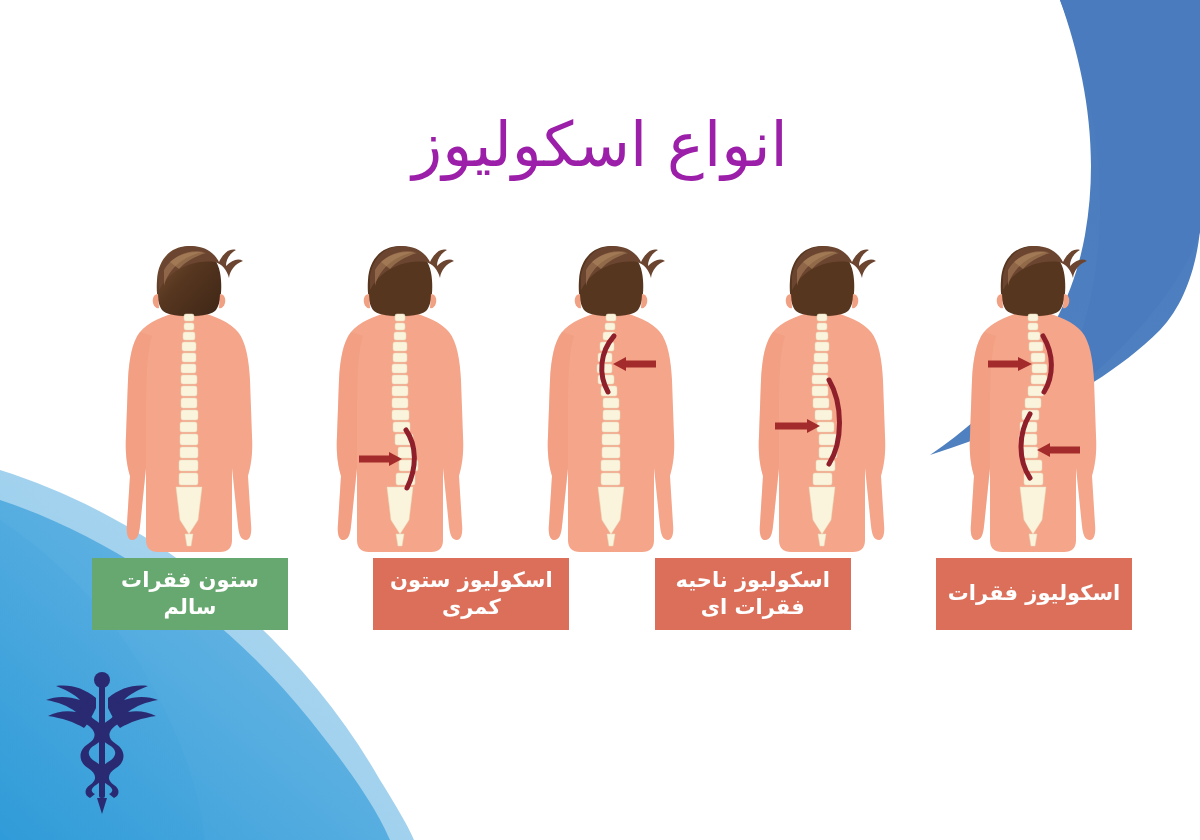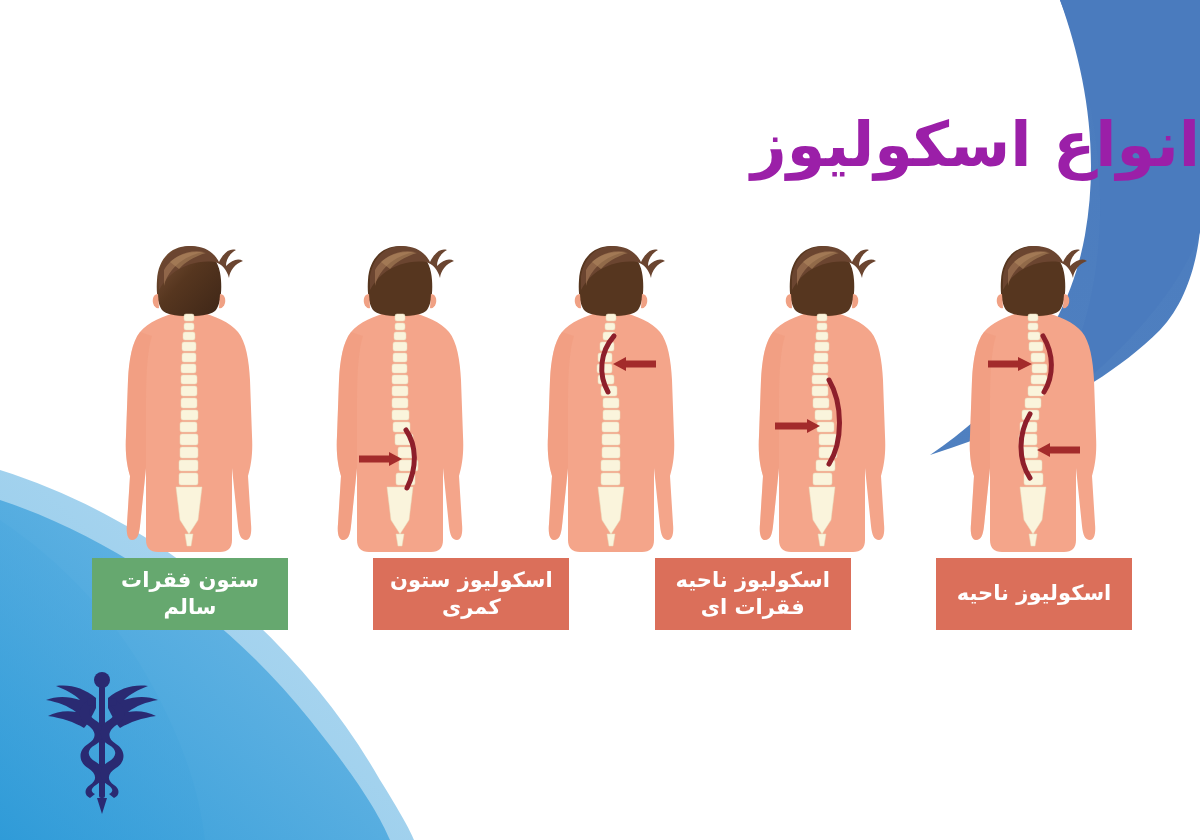--- a/index.html
+++ b/index.html
@@ -24,23 +24,23 @@
     height: 840px;
     pointer-events: none;
   }
 
   
   .title {
     position: absolute;
     top: 112px;
     left: 0;
     width: 1200px;
-    text-align: right;
+    text-align: center;
     font-size: 62px;
-    font-weight: bold;
+    font-weight: normal;
     letter-spacing: -1px;
     color: #9B1FA8;
     direction: rtl;
     white-space: nowrap;
     line-height: 1.05;
   }
 
   
   .figures {
     position: absolute;
@@ -455,21 +455,21 @@
         </g>
       </svg>
     </div>
 
   </div>
 
   <div class="labels">
     <div class="label-box healthy">ستون فقرات سالم</div>
     <div class="label-box affected">اسکولیوز ستون کمری</div>
     <div class="label-box affected">اسکولیوز ناحیه فقرات ای</div>
-    <div class="label-box affected">اسکولیوز ناحیه</div>
+    <div class="label-box affected">اسکولیوز فقرات</div>
   </div>
 
   <svg class="logo" viewBox="0 0 128 150" xmlns="http://www.w3.org/2000/svg">
     <g fill="#2A2A72">
 
       <rect x="61" y="22" width="6" height="112" rx="2"></rect>
 
       <circle cx="64" cy="16" r="8"></circle>
 
       <path d="M59 134 L69 134 L64 150 Z"></path>

